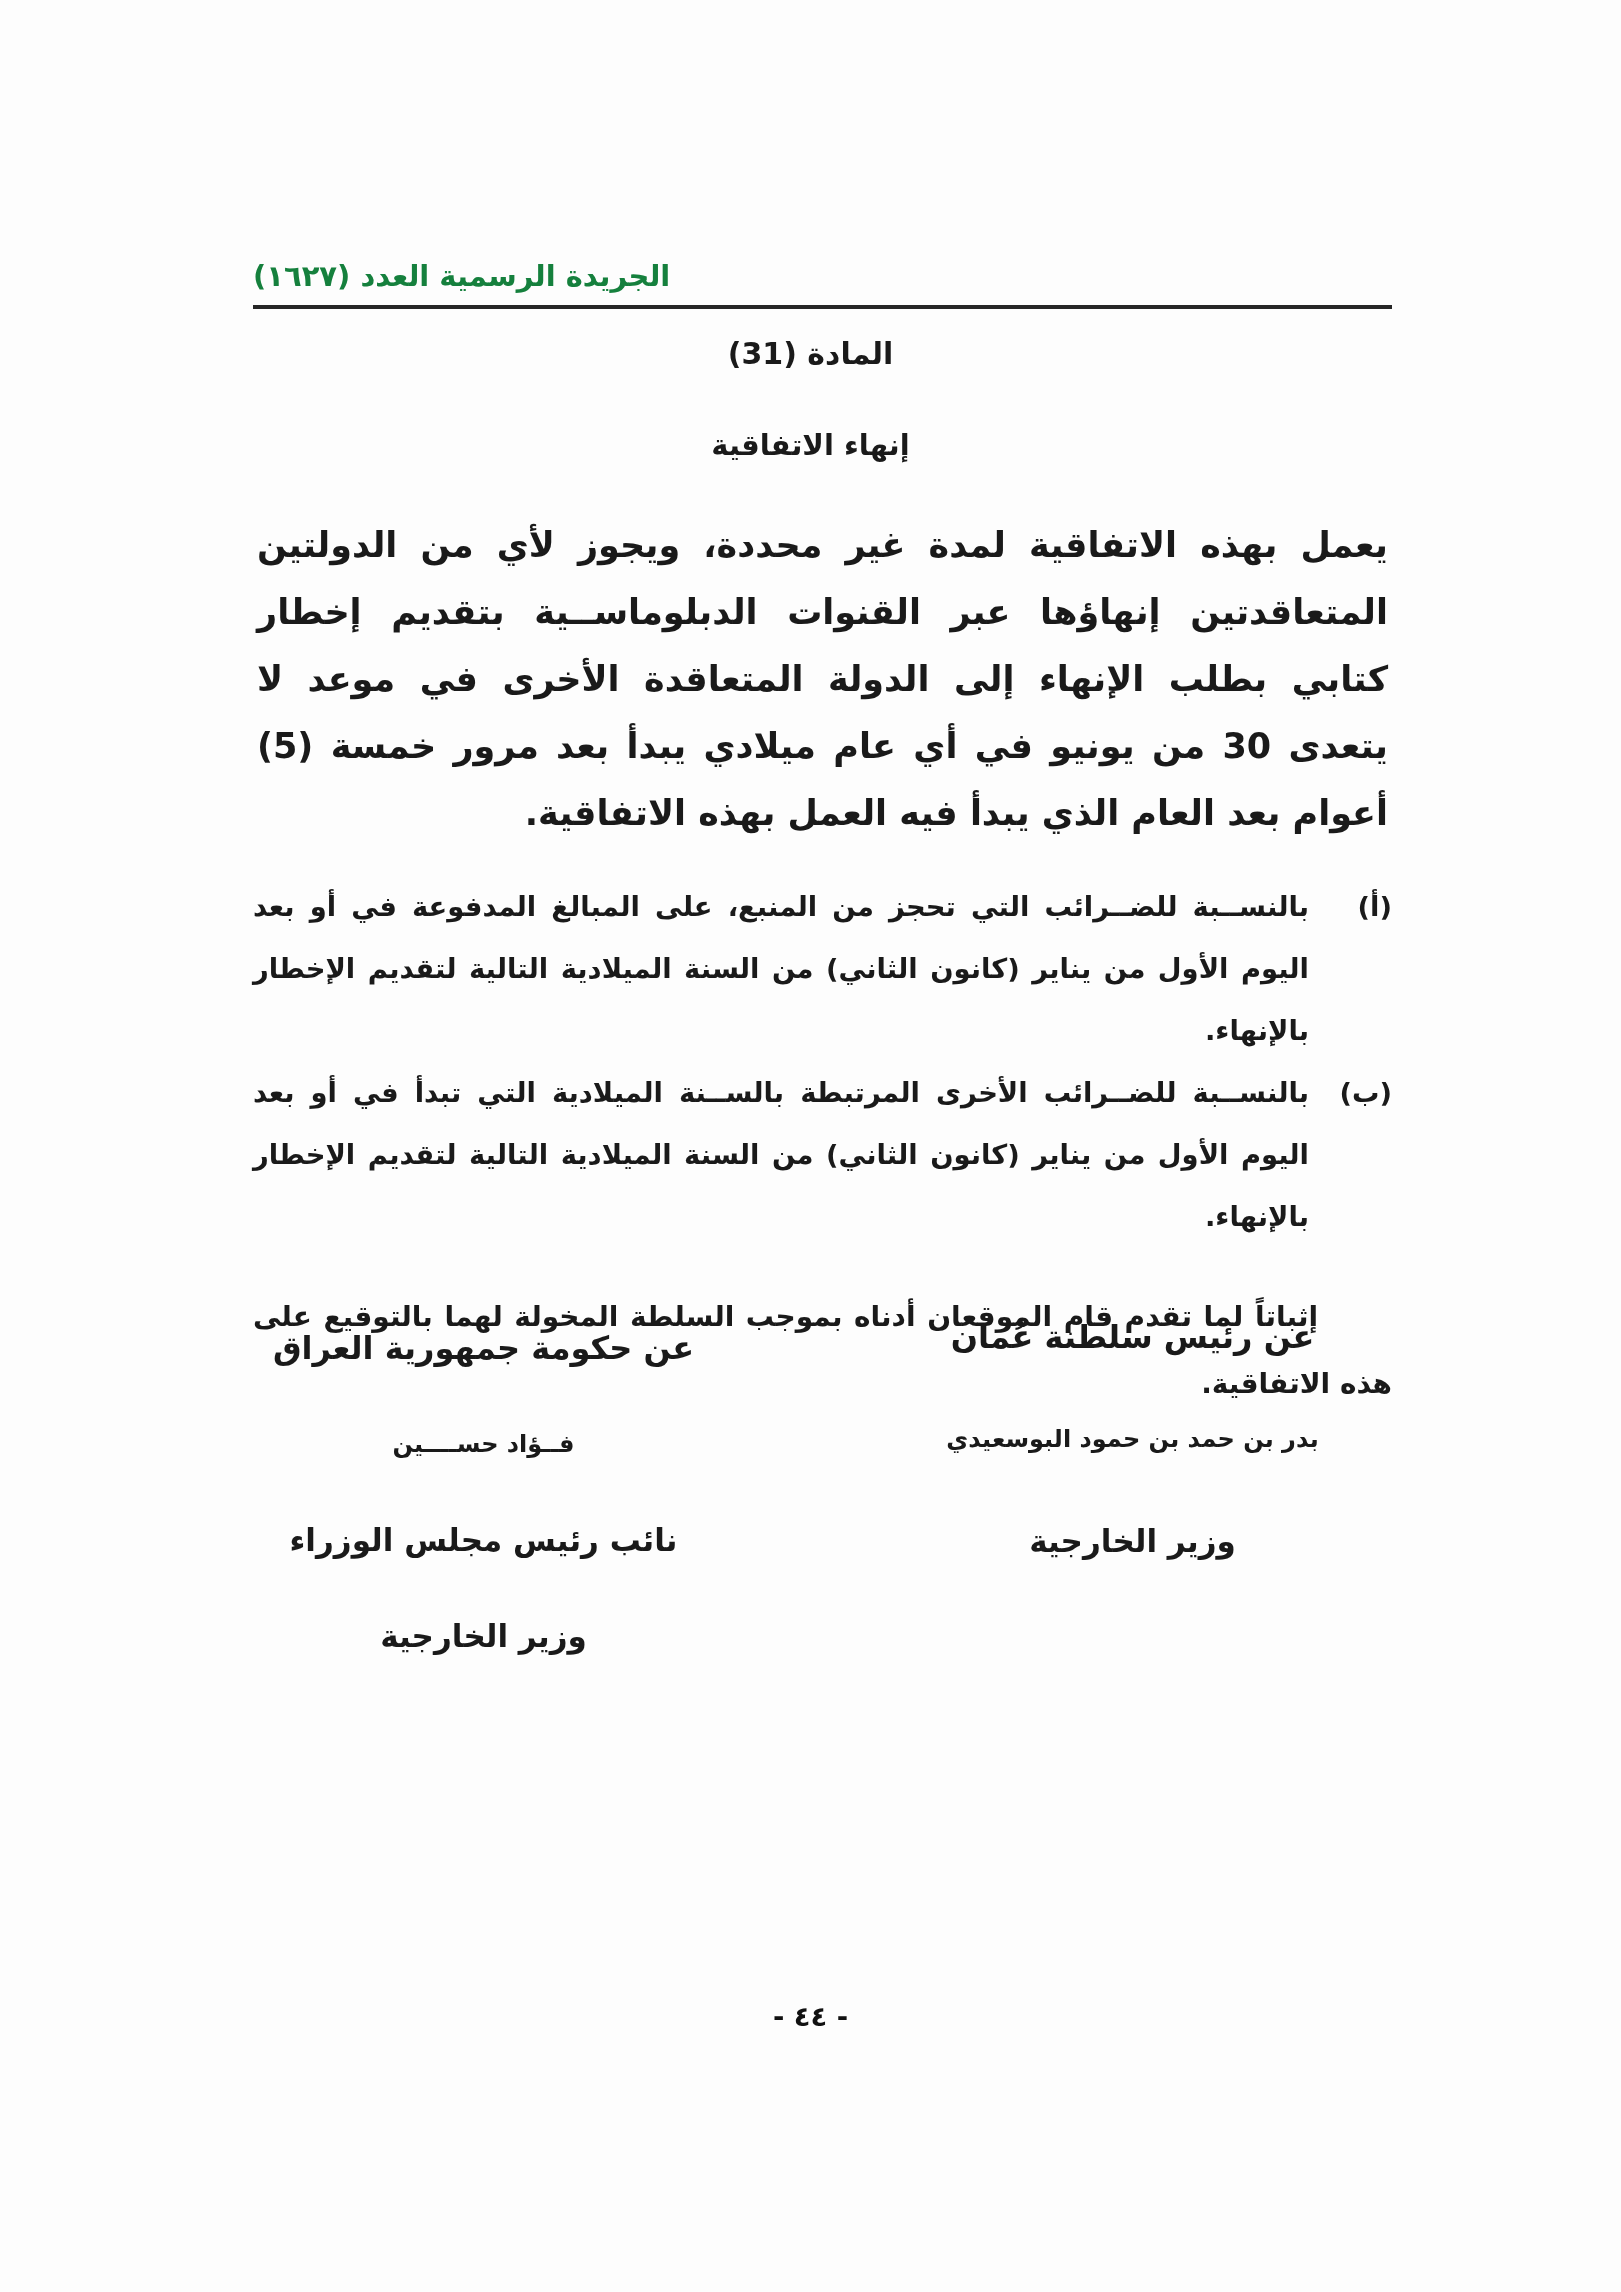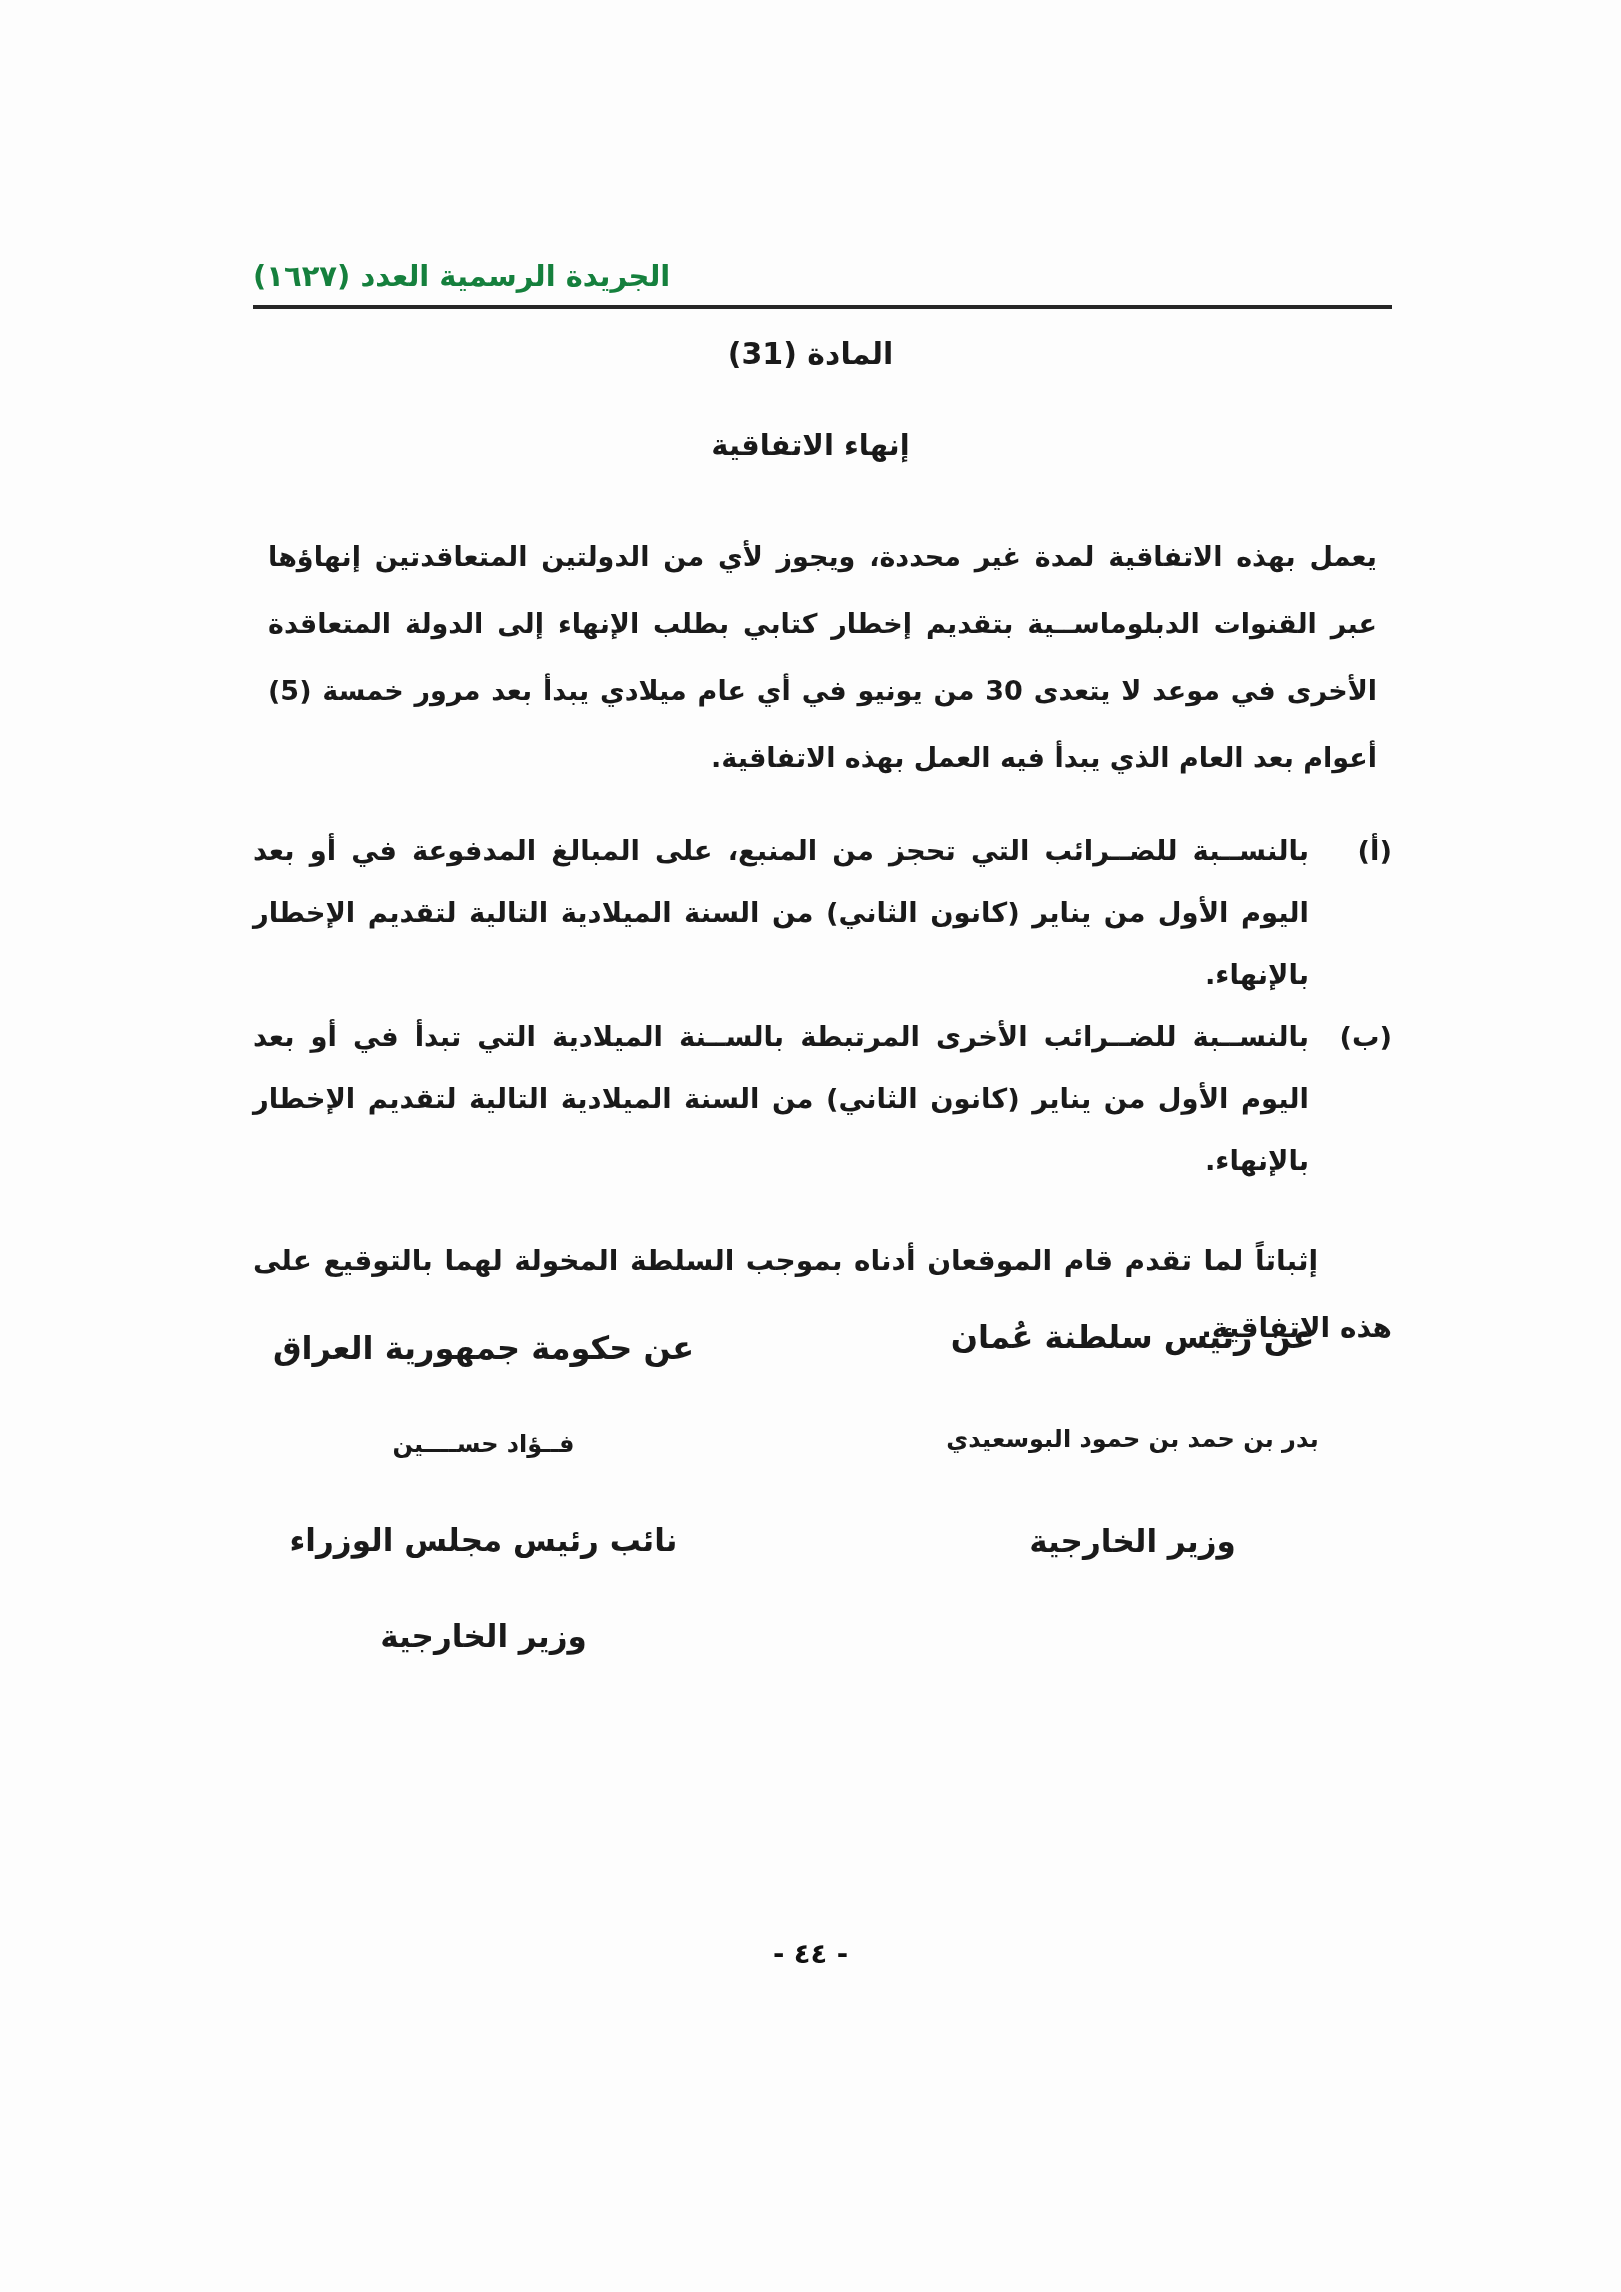--- a/index.html
+++ b/index.html
@@ -58,22 +58,22 @@
   }
   
   .body-block {
     position: absolute;
     top: 508px;
     left: 253px;
     width: 1139px;
     direction: rtl;
   }
   .para-main {
-    margin: 15px;
-    font-size: 27px;
+    margin: 4px;
+    font-size: 35px;
     line-height: 67px;
     text-align: justify;
   }
   .items-list {
     margin: 29px 0 0 0;
     padding: 0;
     list-style: none;
     font-size: 27.4px;
     line-height: 62px;
   }
@@ -127,21 +127,21 @@
     align-items: center;
     justify-content: center;
     white-space: nowrap;
   }
   .sig-org   { font-size: 32px; }
   .sig-name  { font-size: 24px; }
   .sig-title { font-size: 31px; }
   
   .page-number {
     position: absolute;
-    top: 1933px;
+    top: 1996px;
     left: 0;
     width: 100%;
     text-align: center;
     font-size: 27.4px;
     line-height: 41px;
     letter-spacing: 2px;
     color: #111111;
   }
 </style>
 </head>

